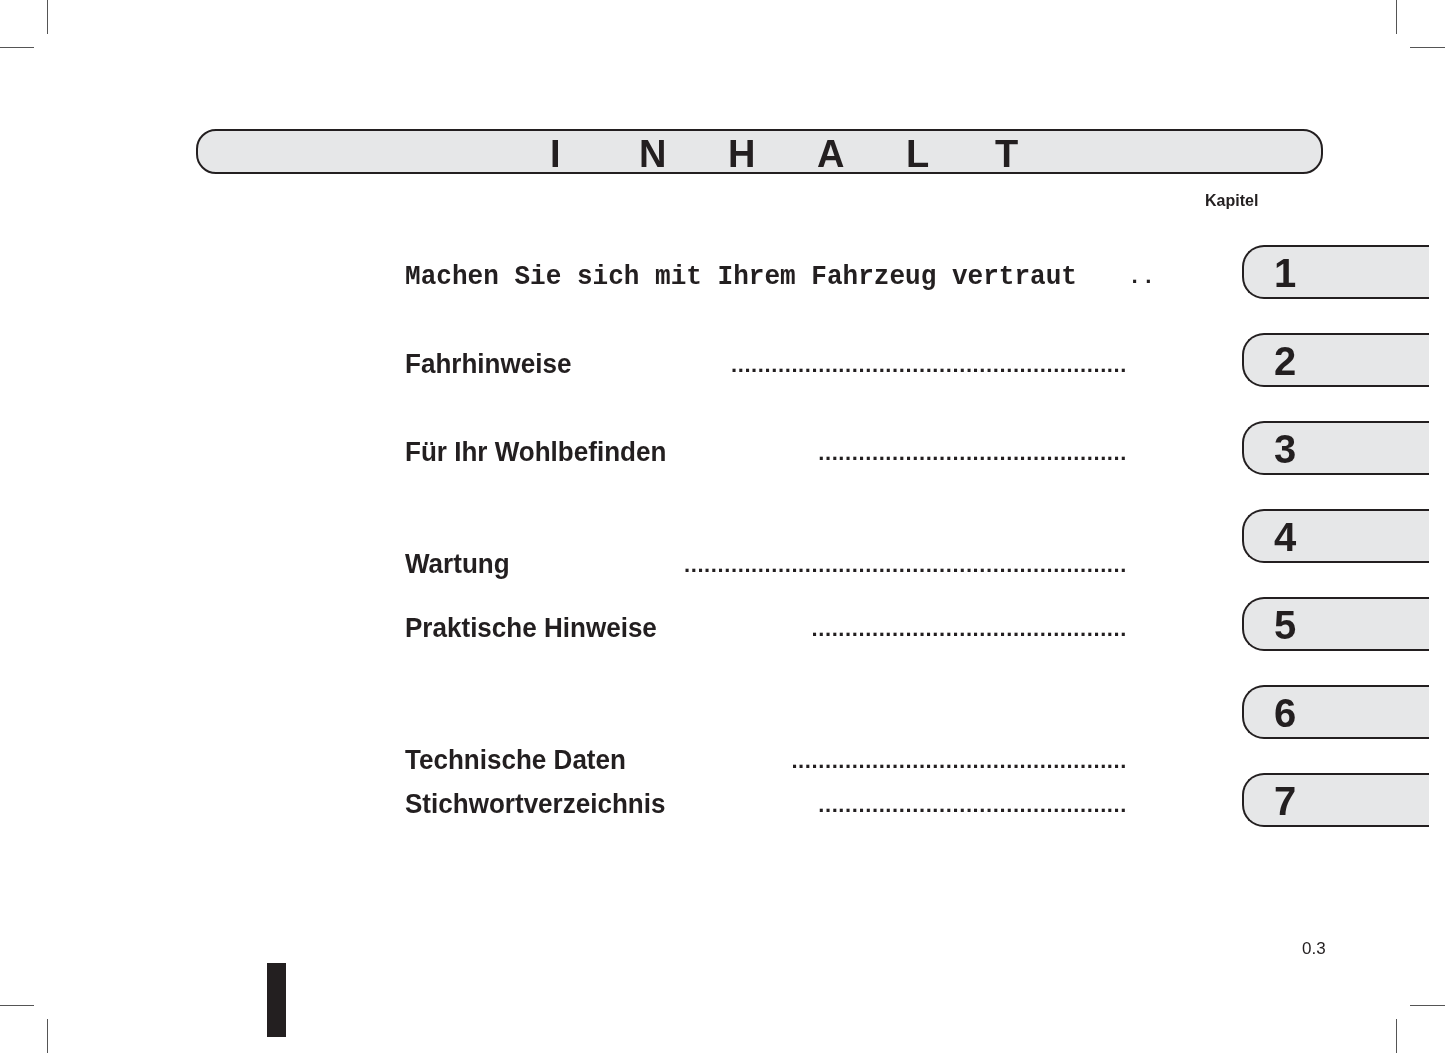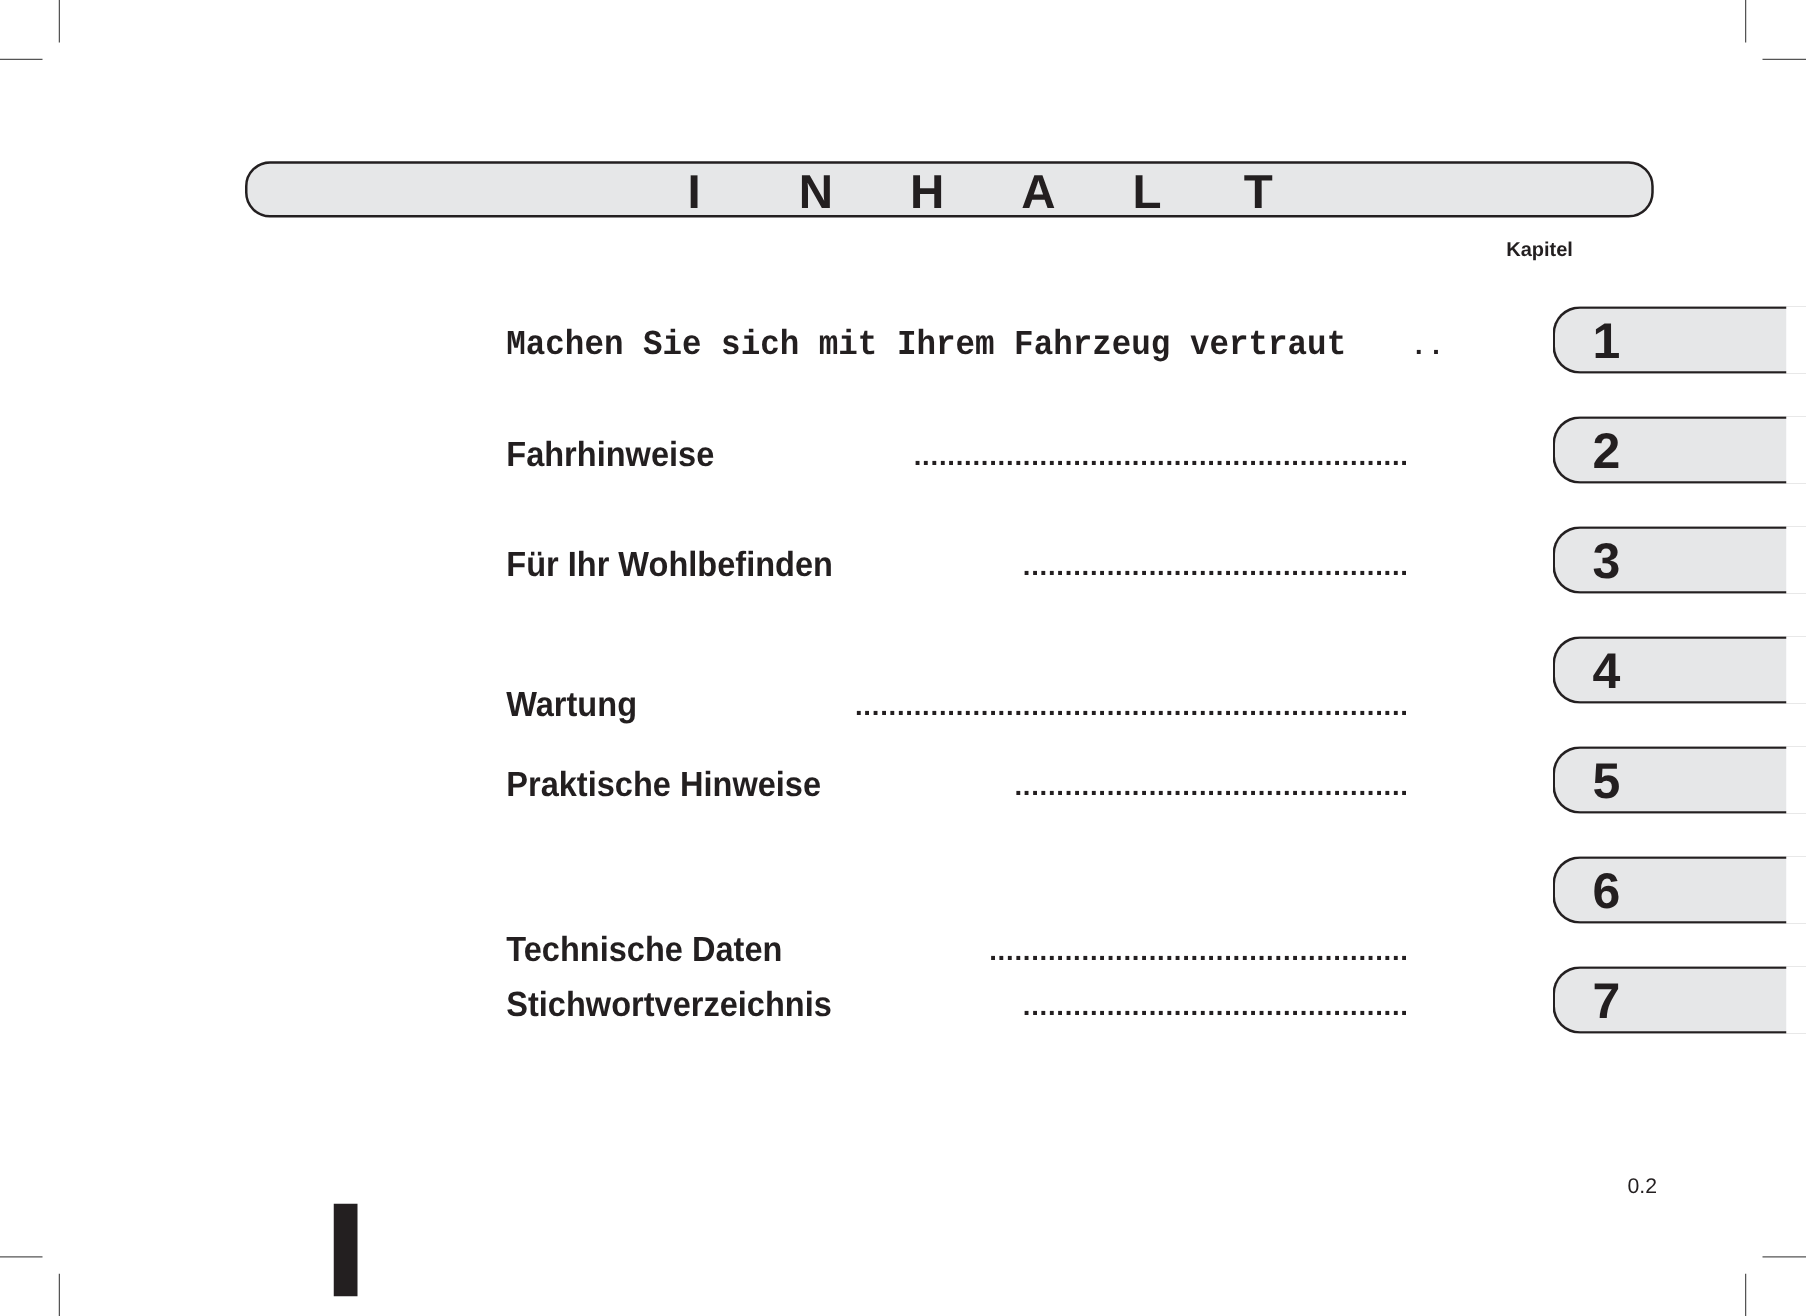--- a/index.html
+++ b/index.html
@@ -202,15 +202,15 @@
 <div class="chapter-tab" style="top:597px;">
   <span class="chapter-number">5</span>
 </div>
 <div class="chapter-tab" style="top:685px;">
   <span class="chapter-number">6</span>
 </div>
 <div class="chapter-tab" style="top:773px;">
   <span class="chapter-number">7</span>
 </div>
 
-<div class="page-number">0.2</div>
+<div class="page-number">0.3</div>
 
 <div class="thumb-marker"></div>
 
 </body></html>

